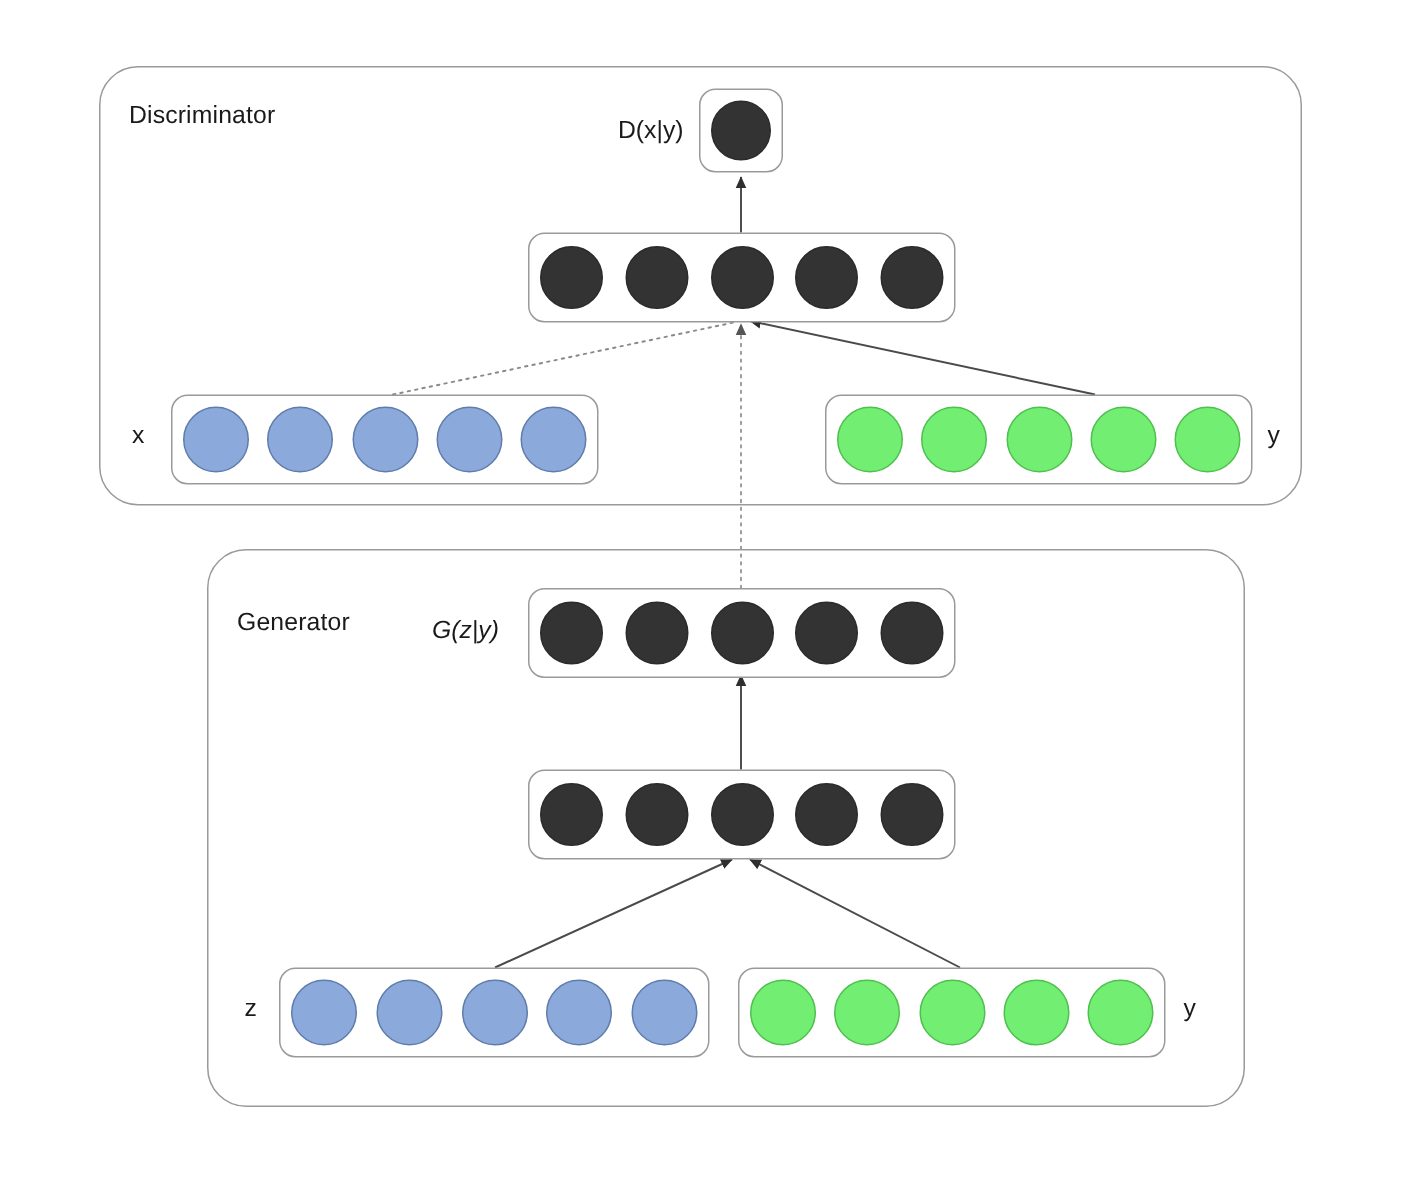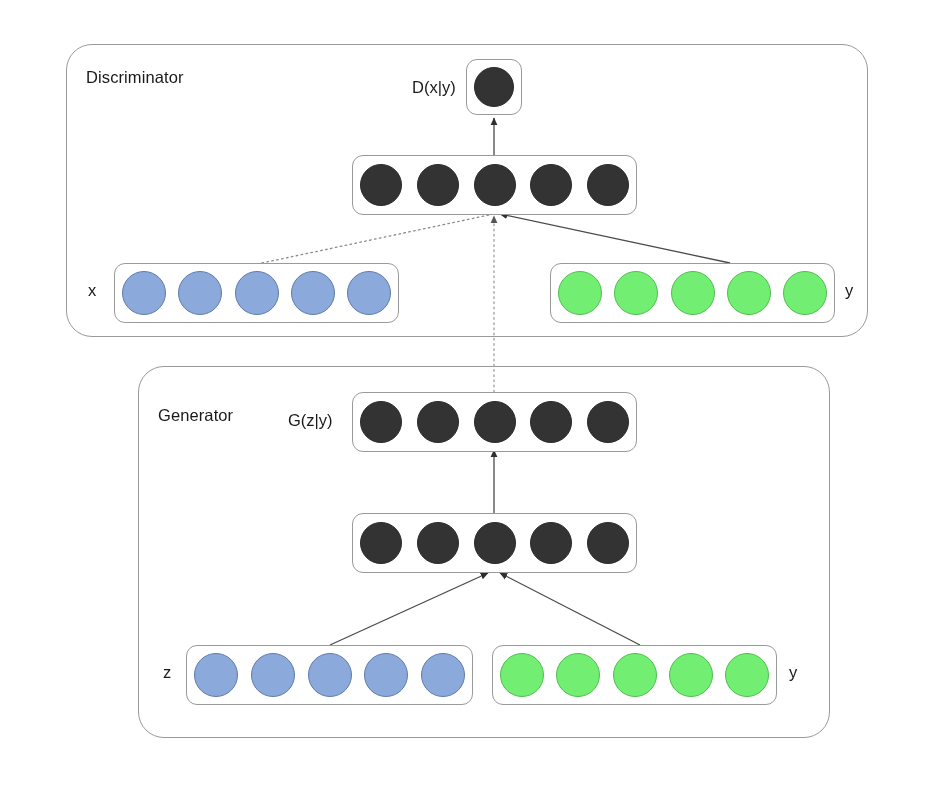--- a/index.html
+++ b/index.html
@@ -160,21 +160,21 @@
     <span class="node green"></span>
     <span class="node green"></span>
     <span class="node green"></span>
     <span class="node green"></span>
   </div>
   <div class="label" style="left:845px; top:281px;">y</div>
 
   <div class="panel" style="left:138px; top:366px; width:692px; height:372px;"></div>
   <div class="panel-title" style="left:158px; top:406px;">Generator</div>
 
-  <div class="label" style="left:288px; top:411px;">G(z|y)</div>
+  <div class="label" style="left:288px; top:411px;font-style:italic;">G(z|y)</div>
 
   <div class="node-group" style="left:352px; top:392px; width:285px; height:60px;">
     <span class="node dark"></span>
     <span class="node dark"></span>
     <span class="node dark"></span>
     <span class="node dark"></span>
     <span class="node dark"></span>
   </div>
 
   <div class="node-group" style="left:352px; top:513px; width:285px; height:60px;">

